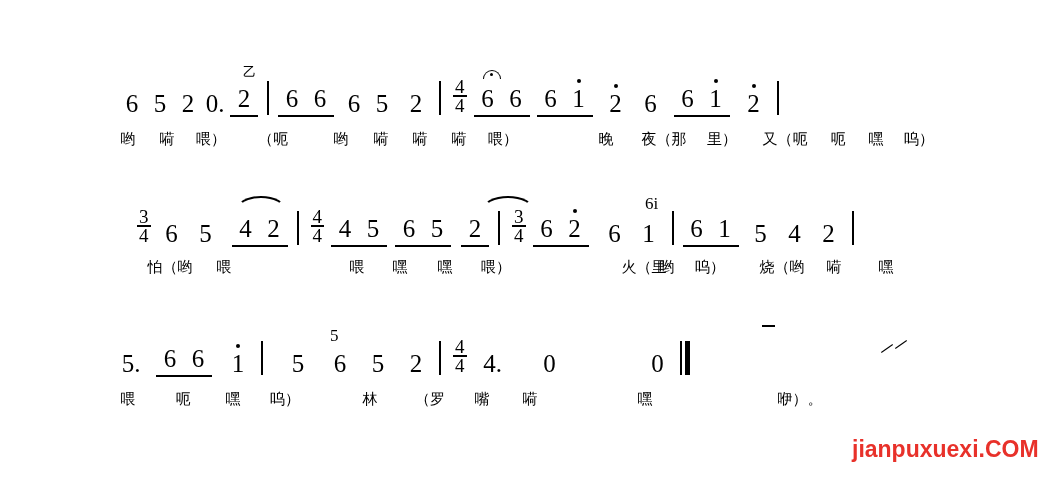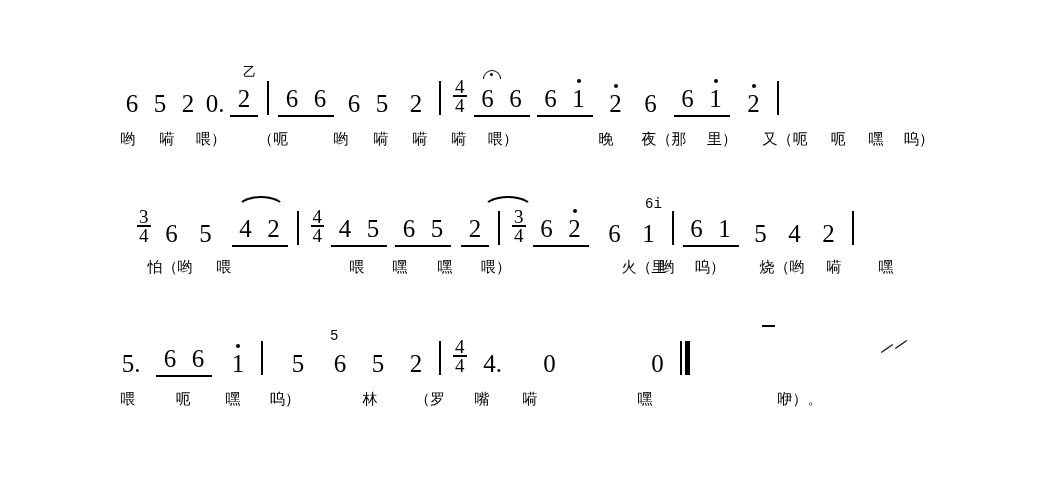--- a/index.html
+++ b/index.html
@@ -150,22 +150,22 @@
     background: #000;
   }
   
   .orn {
     position: absolute;
     font-size: 13px;
     font-family: "Liberation Serif", serif;
   }
   .grace {
     position: absolute;
-    font-size: 14px;
-    font-family: Liberation Mono, monospace;
+    font-size: 17px;
+    font-family: Liberation Serif, serif;
     line-height: 12px;
     text-align: center;
   }
   .tick {
     position: absolute;
     width: 14px;
     border-top: 1.6px solid #000;
     transform: rotate(-35deg);
   }
   .dash {
@@ -362,14 +362,15 @@
     <span class="lyr" style="left:285px;">呜）</span>
     <span class="lyr" style="left:370px;">林</span>
     <span class="lyr" style="left:430px;">（罗</span>
     <span class="lyr" style="left:482px;">嘴</span>
     <span class="lyr" style="left:530px;">嗬</span>
     <span class="lyr" style="left:645px;">嘿</span>
     <span class="lyr" style="left:800px;">咿）。</span>
   </div>
 
 
+  <div class="watermark" style="left:852px; top:436px;">jianpuxuexi.COM</div>
 
 </div>
 
 </body></html>

